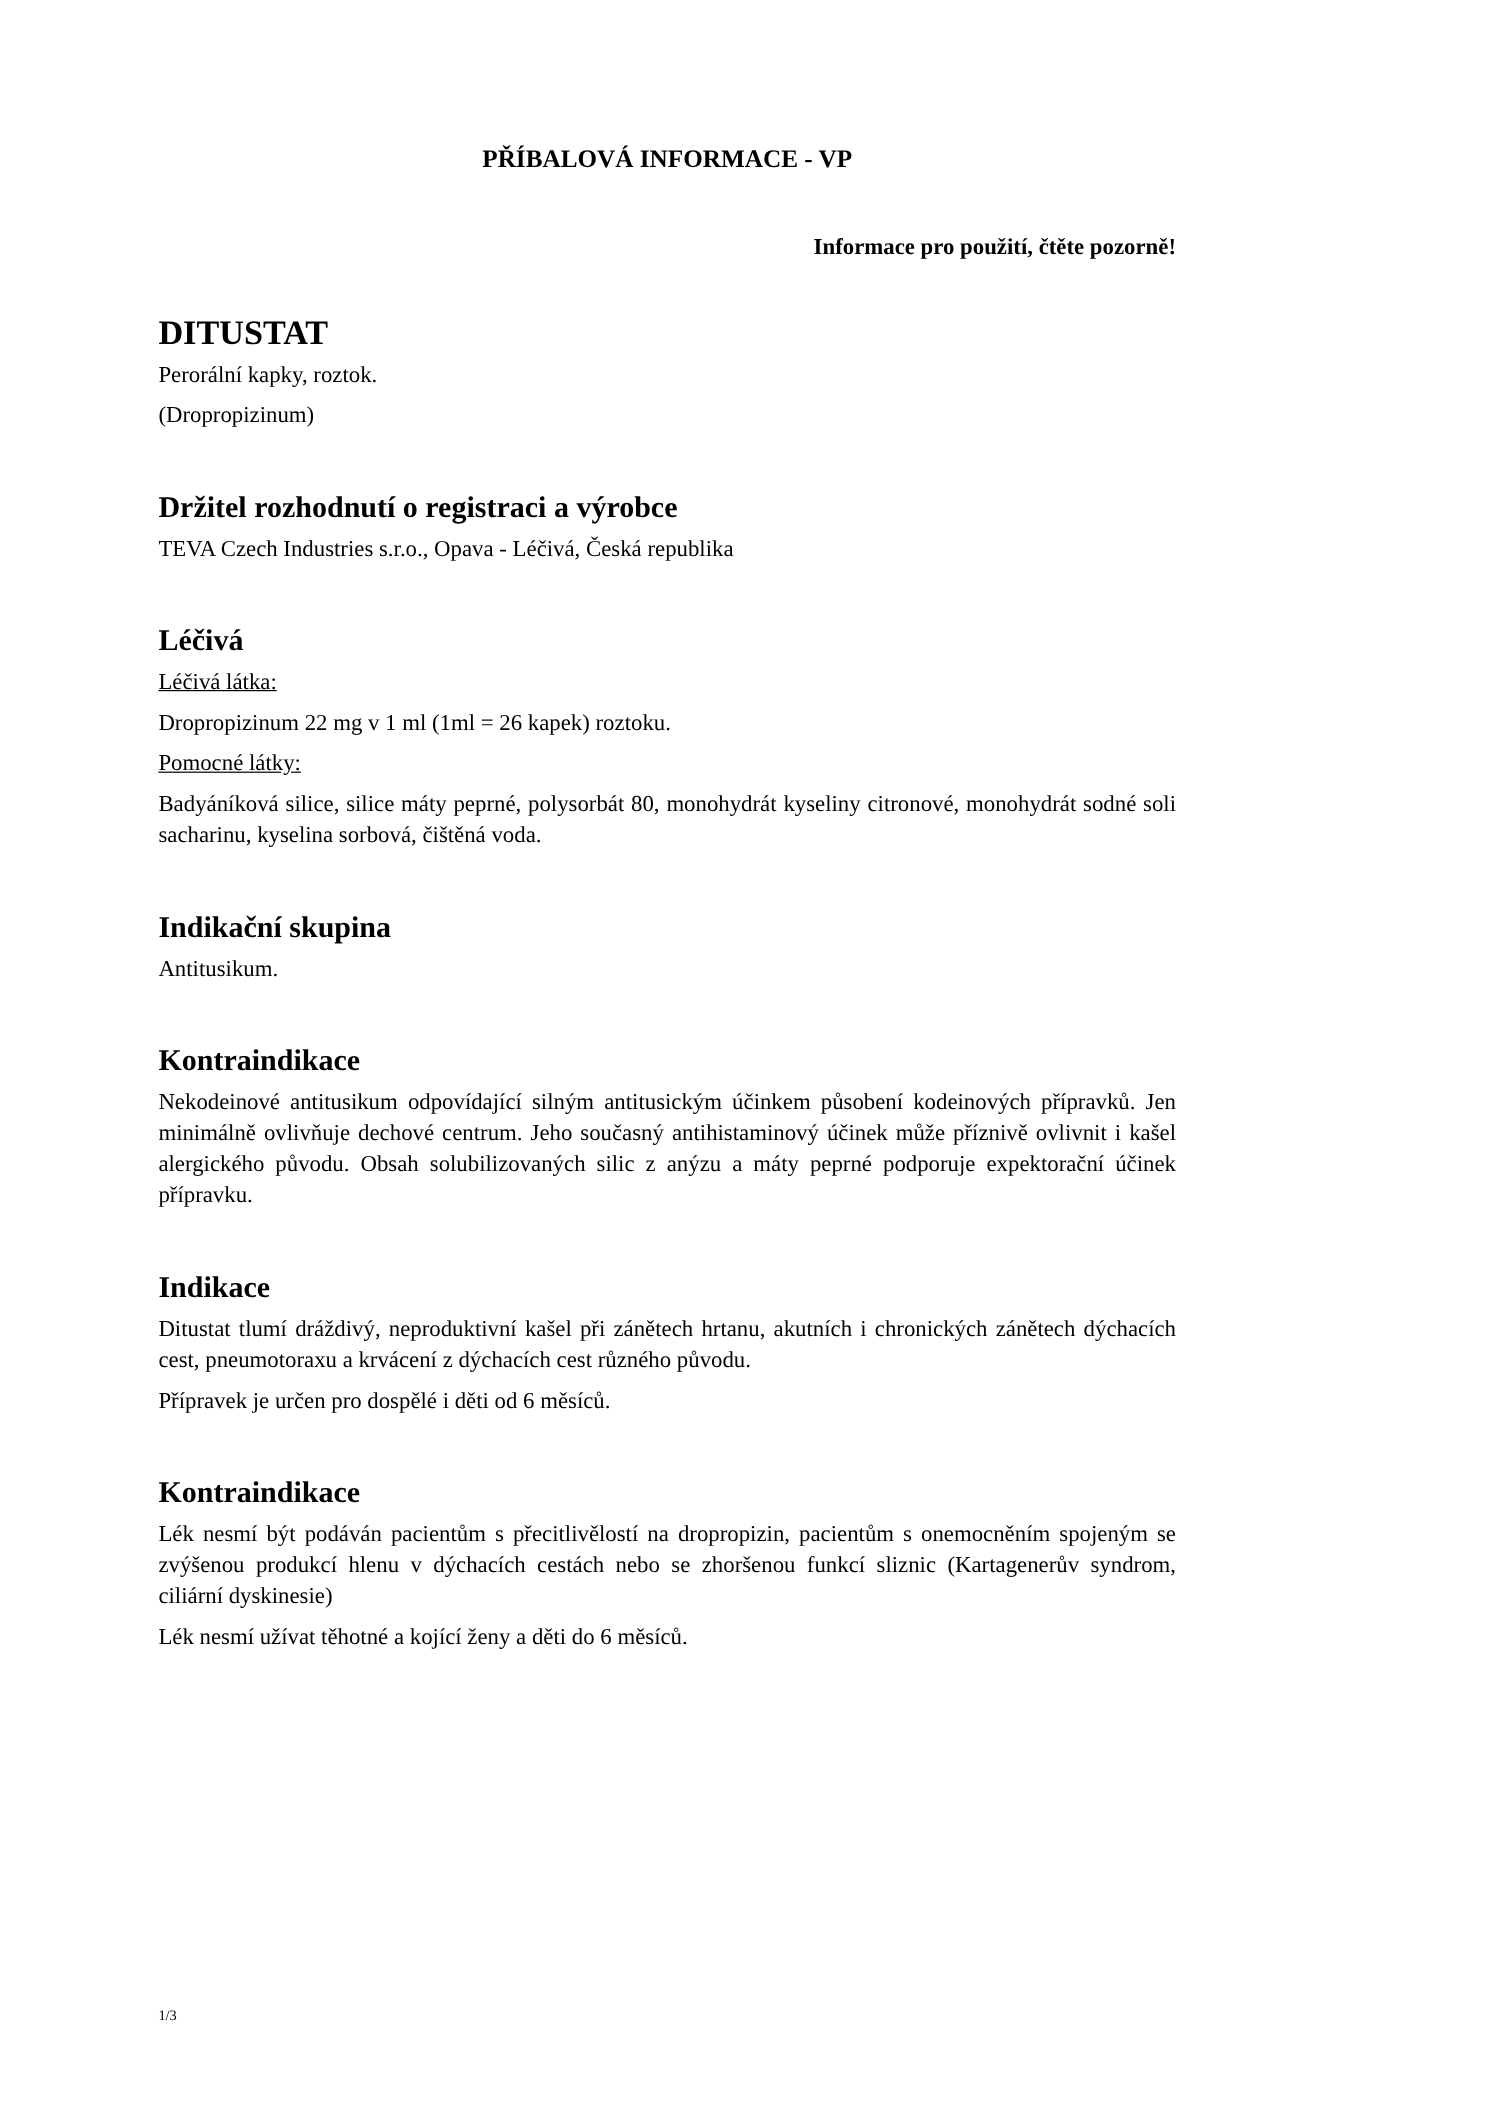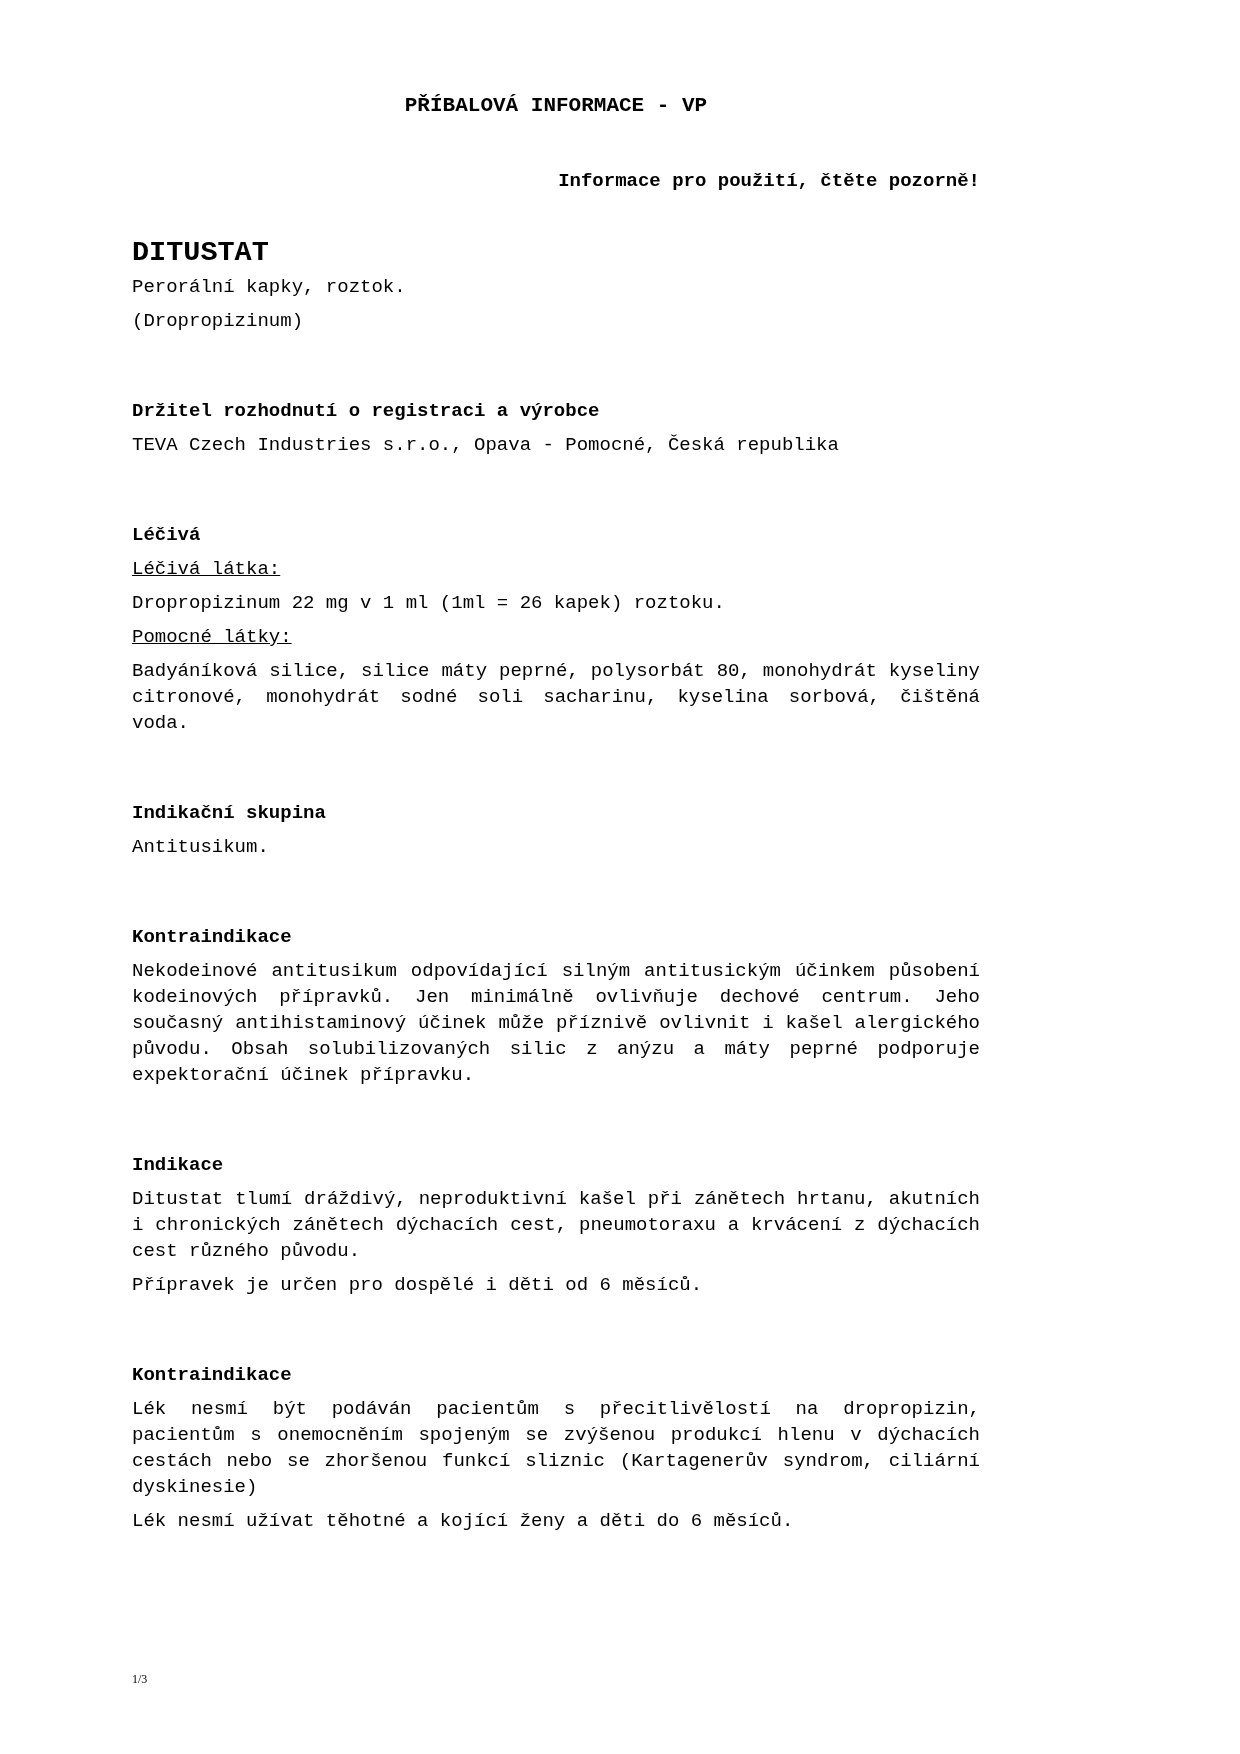--- a/index.html
+++ b/index.html
@@ -16,43 +16,42 @@
     color: #000000;
     font-family: "Liberation Serif", "DejaVu Serif", serif;
     font-size: 19px;
     line-height: 26px;
     overflow: hidden;
   }
   .content {
     box-sizing: border-box;
     width: 848px;
     margin-left: 132px;
-    padding-top: 92px;
-    font-family: Liberation Mono, monospace;
+    padding-top: 118px;
   }
   p, h1, h2, h3 { margin: 0; padding: 0; }
 
   .doc-title {
     font-size: 21px;
     font-weight: bold;
     text-align: center;
     line-height: 28px;
   }
   .bold { font-weight: bold; }
   .underline { text-decoration: underline; }
   .justify { text-align: justify; }
 
   .line { margin-bottom: 8px; }
   .notice { margin-top: 48px; text-align: right; }
   .block { margin-top: 46px; }
   .heading {
-    margin-top: 64px;
+    margin-top: 51px;
     margin-bottom: 8px;
     font-weight: bold;
-    font-size: 19px;
+    font-size: 25px;
   }
   .footer {
     position: absolute;
     left: 132px;
     width: 848px;
     bottom: 62px;
     font-size: 12px;
   }
 </style>
 </head>
@@ -66,21 +65,21 @@
     <p class="notice bold">Informace pro použití, čtěte pozorně!</p>
 
     <div class="block">
       <h2 class="bold line">DITUSTAT</h2>
       <p class="line">Perorální kapky, roztok.</p>
       <p class="line">(Dropropizinum)</p>
     </div>
 
     <div>
       <h3 class="heading">Držitel rozhodnutí o registraci a výrobce</h3>
-      <p class="line">TEVA Czech Industries s.r.o., Opava - Pomocné, Česká republika</p>
+      <p class="line">TEVA Czech Industries s.r.o., Opava - Léčivá, Česká republika</p>
     </div>
 
     <div>
       <h3 class="heading">Léčivá</h3>
       <p class="line underline">Léčivá látka:</p>
       <p class="line">Dropropizinum 22 mg v 1 ml (1ml = 26 kapek) roztoku.</p>
       <p class="line underline">Pomocné látky:</p>
       <p class="line justify">Badyáníková silice, silice máty peprné, polysorbát 80, monohydrát kyseliny citronové, monohydrát sodné soli sacharinu, kyselina sorbová, čištěná voda.</p>
     </div>
 

